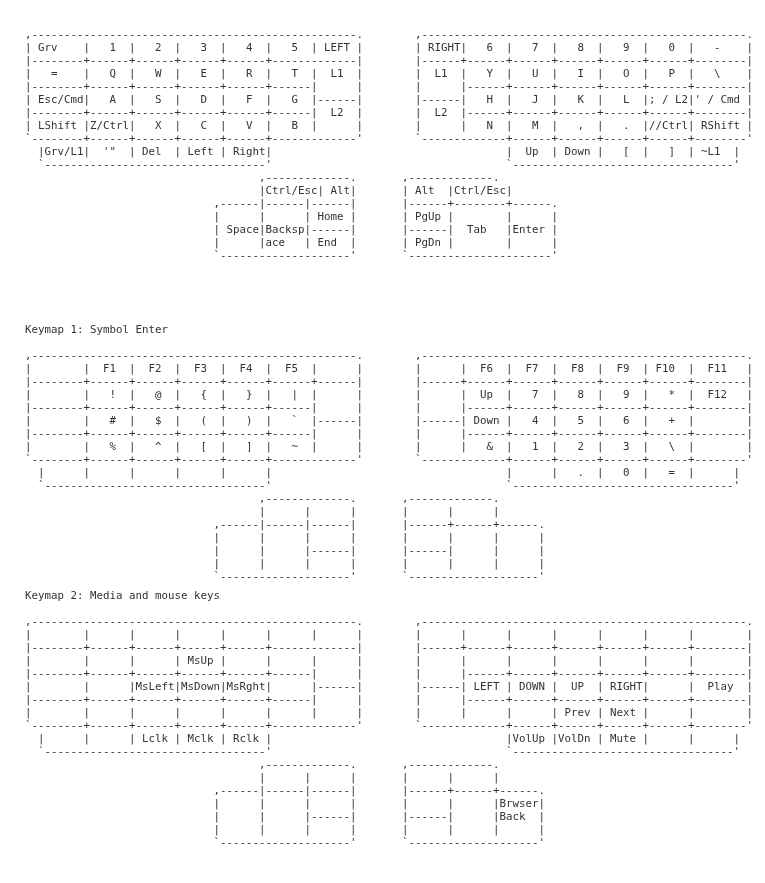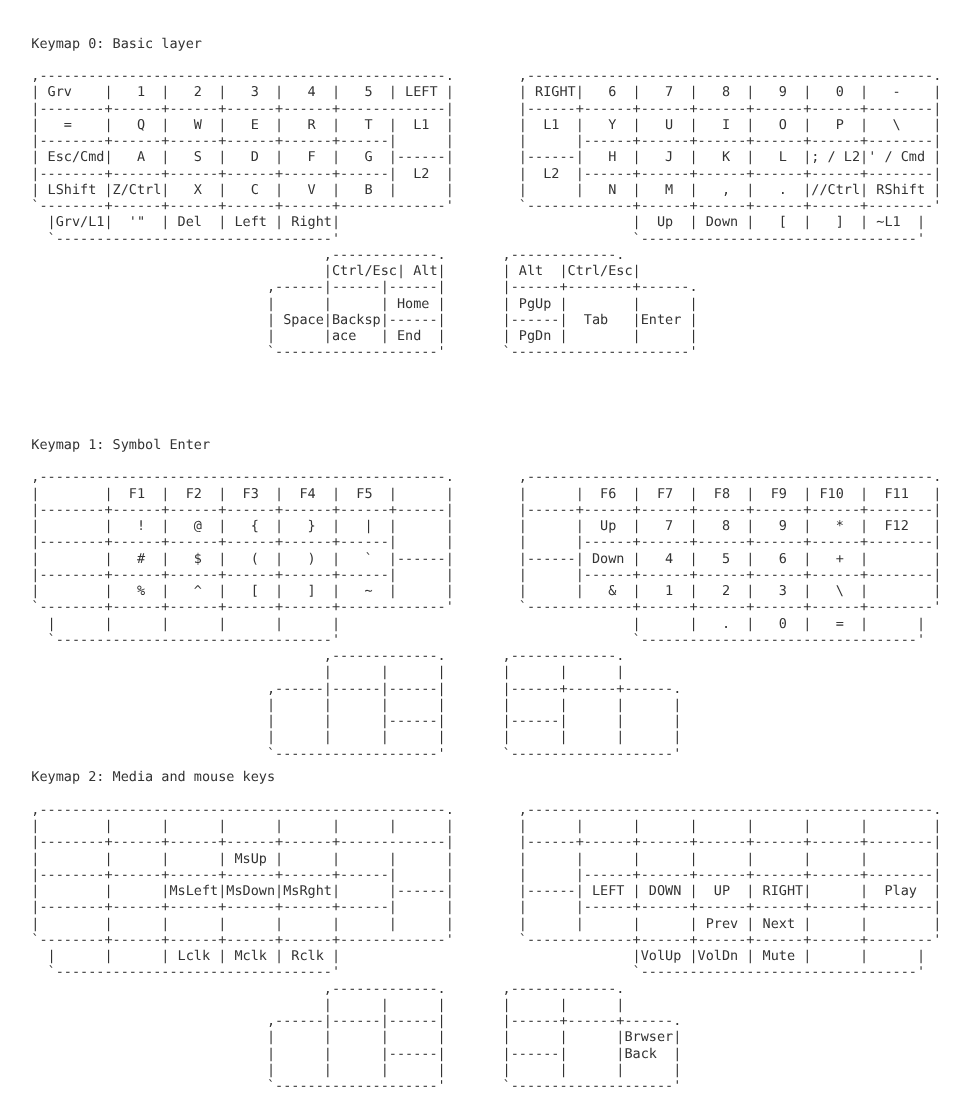--- a/index.html
+++ b/index.html
@@ -40,21 +40,20 @@
   .keymap-section.k0 { margin-bottom: 61px; }
   .keymap-section.k1 { margin-bottom: 6px; }
   .keymap-section.k2 { margin-bottom: 10px; }
 </style>
 </head>
 <body>
 
 <div class="doc">
 
   <section class="keymap-section k0">
-    <div class="keymap-title">Keymap 0: Basic layer</div>
     <pre class="ascii-art">,--------------------------------------------------.        ,--------------------------------------------------.
 | Grv    |   1  |   2  |   3  |   4  |   5  | LEFT |        | RIGHT|   6  |   7  |   8  |   9  |   0  |   -    |
 |--------+------+------+------+------+-------------|        |------+------+------+------+------+------+--------|
 |   =    |   Q  |   W  |   E  |   R  |   T  |  L1  |        |  L1  |   Y  |   U  |   I  |   O  |   P  |   \    |
 |--------+------+------+------+------+------|      |        |      |------+------+------+------+------+--------|
 | Esc/Cmd|   A  |   S  |   D  |   F  |   G  |------|        |------|   H  |   J  |   K  |   L  |; / L2|' / Cmd |
 |--------+------+------+------+------+------|  L2  |        |  L2  |------+------+------+------+------+--------|
 | LShift |Z/Ctrl|   X  |   C  |   V  |   B  |      |        |      |   N  |   M  |   ,  |   .  |//Ctrl| RShift |
 `--------+------+------+------+------+-------------'        `-------------+------+------+------+------+--------'
   |Grv/L1|  '"  | Del  | Left | Right|                                    |  Up  | Down |   [  |   ]  | ~L1  |

